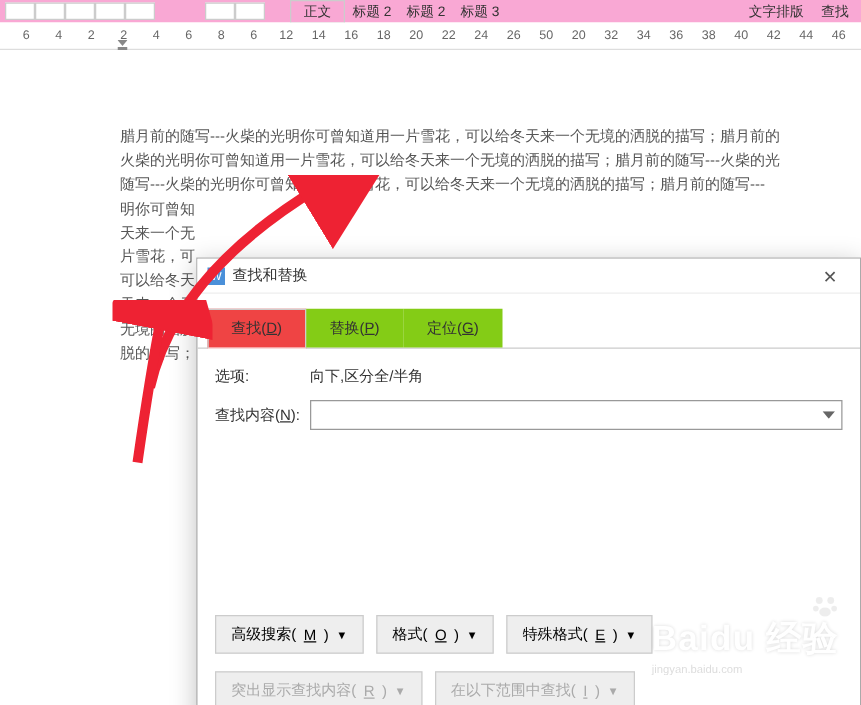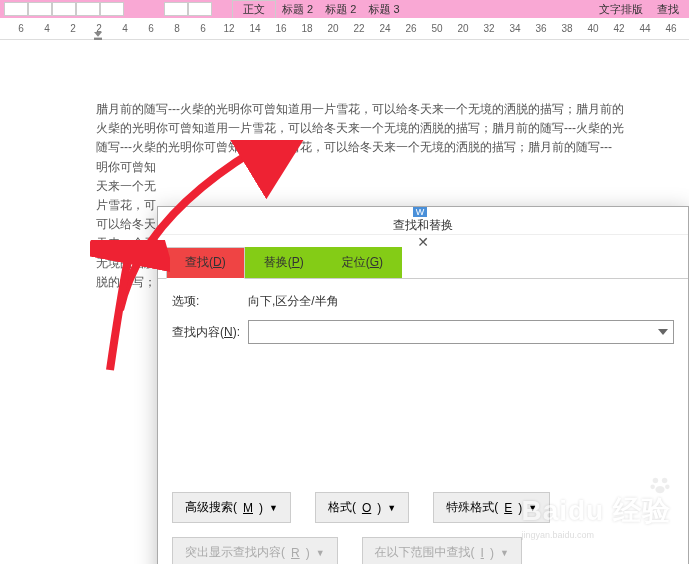--- a/index.html
+++ b/index.html
@@ -12,38 +12,38 @@
     .ruler { height: 22px; background: #fff; border-bottom: 1px solid #ddd; display: flex; align-items: center; padding-left: 8px; gap: 0; position: relative; }
     .ruler-tick { font-size: 10px; color: #666; width: 26px; text-align: center; }
     .ruler-indent { position: absolute; left: 94px; top: 14px; width: 8px; height: 8px; }
     .ruler-indent svg { display: block; }
     
     .doc-area { padding: 60px 8px 0 8px; font-size: 12px; color: #555; line-height: 1.6; position: relative; }
     .doc-text { padding-left: 88px; padding-right: 20px; }
     .doc-text-narrow { padding-left: 88px; width: 270px; }
     
     .dialog { position: absolute; left: 157px; top: 206px; right: 0; background: #fff; border: 1px solid #aaa; box-shadow: 0 4px 20px rgba(0,0,0,0.25); }
-    .dialog-titlebar { height: 28px; display: flex; align-items: center; padding: 0 8px; background: #fff; border-bottom: 1px solid #eee; flex-direction: column; }
+    .dialog-titlebar { height: 28px; display: flex; align-items: center; padding: 0 8px; background: #fff; border-bottom: 1px solid #eee; }
     .dialog-title-icon { width: 14px; height: 14px; background: #4a90d9; color: #fff; font-size: 9px; display: flex; align-items: center; justify-content: center; margin-right: 6px; }
     .dialog-title { font-size: 12px; color: #333; flex: 1; }
     .dialog-close { width: 32px; height: 24px; display: flex; align-items: center; justify-content: center; cursor: pointer; font-size: 14px; color: #555; }
     
     .tabs { display: flex; padding: 8px 8px 0 8px; border-bottom: 1px solid #ccc; margin-top: 4px; }
     .tab { padding: 6px 18px; font-size: 12px; color: #333; border: 1px solid transparent; cursor: pointer; background: #84cc16; }
     .tab.active { background: #ef4444; border: 1px solid #ccc; border-bottom: 1px solid #fff; margin-bottom: -1px; }
     .tab u { text-decoration: underline; }
     
     .dialog-body { padding: 14px; }
     .form-row { display: flex; align-items: center; margin-bottom: 10px; }
     .form-label { width: 76px; font-size: 12px; color: #333; }
     .form-input-wrap { flex: 1; position: relative; }
     .form-input { width: 100%; height: 24px; border: 1px solid #999; padding: 0 22px 0 6px; font-size: 12px; }
     .input-dd { position: absolute; right: 2px; top: 2px; width: 18px; height: 20px; display: flex; align-items: center; justify-content: center; cursor: pointer; }
     
-    .dialog-footer1 { padding: 14px; display: flex; gap: 24px; text-align: right; }
+    .dialog-footer1 { padding: 14px; display: flex; gap: 10px; text-align: right; }
     .dd-btn { padding: 6px 12px; font-size: 12px; background: #eee; border: 1px solid #ccc; cursor: pointer; display: flex; align-items: center; gap: 6px; }
     .dd-btn.disabled { color: #aaa; }
     .caret { font-size: 9px; }
     
     .arrow-red { position: absolute; z-index: 100; pointer-events: none; }
     
     .watermark { position: absolute; right: 18px; bottom: 24px; opacity: 0.5; font-family: Arial; }
     .wm-main { font-size: 28px; color: #fff; font-weight: bold; text-shadow: 0 0 3px rgba(0,0,0,0.3); letter-spacing: 1px; }
     .wm-sub { font-size: 9px; color: #bbb; }
     .wm-icon { position: absolute; right: 0; top: -18px; width: 22px; height: 22px; }

